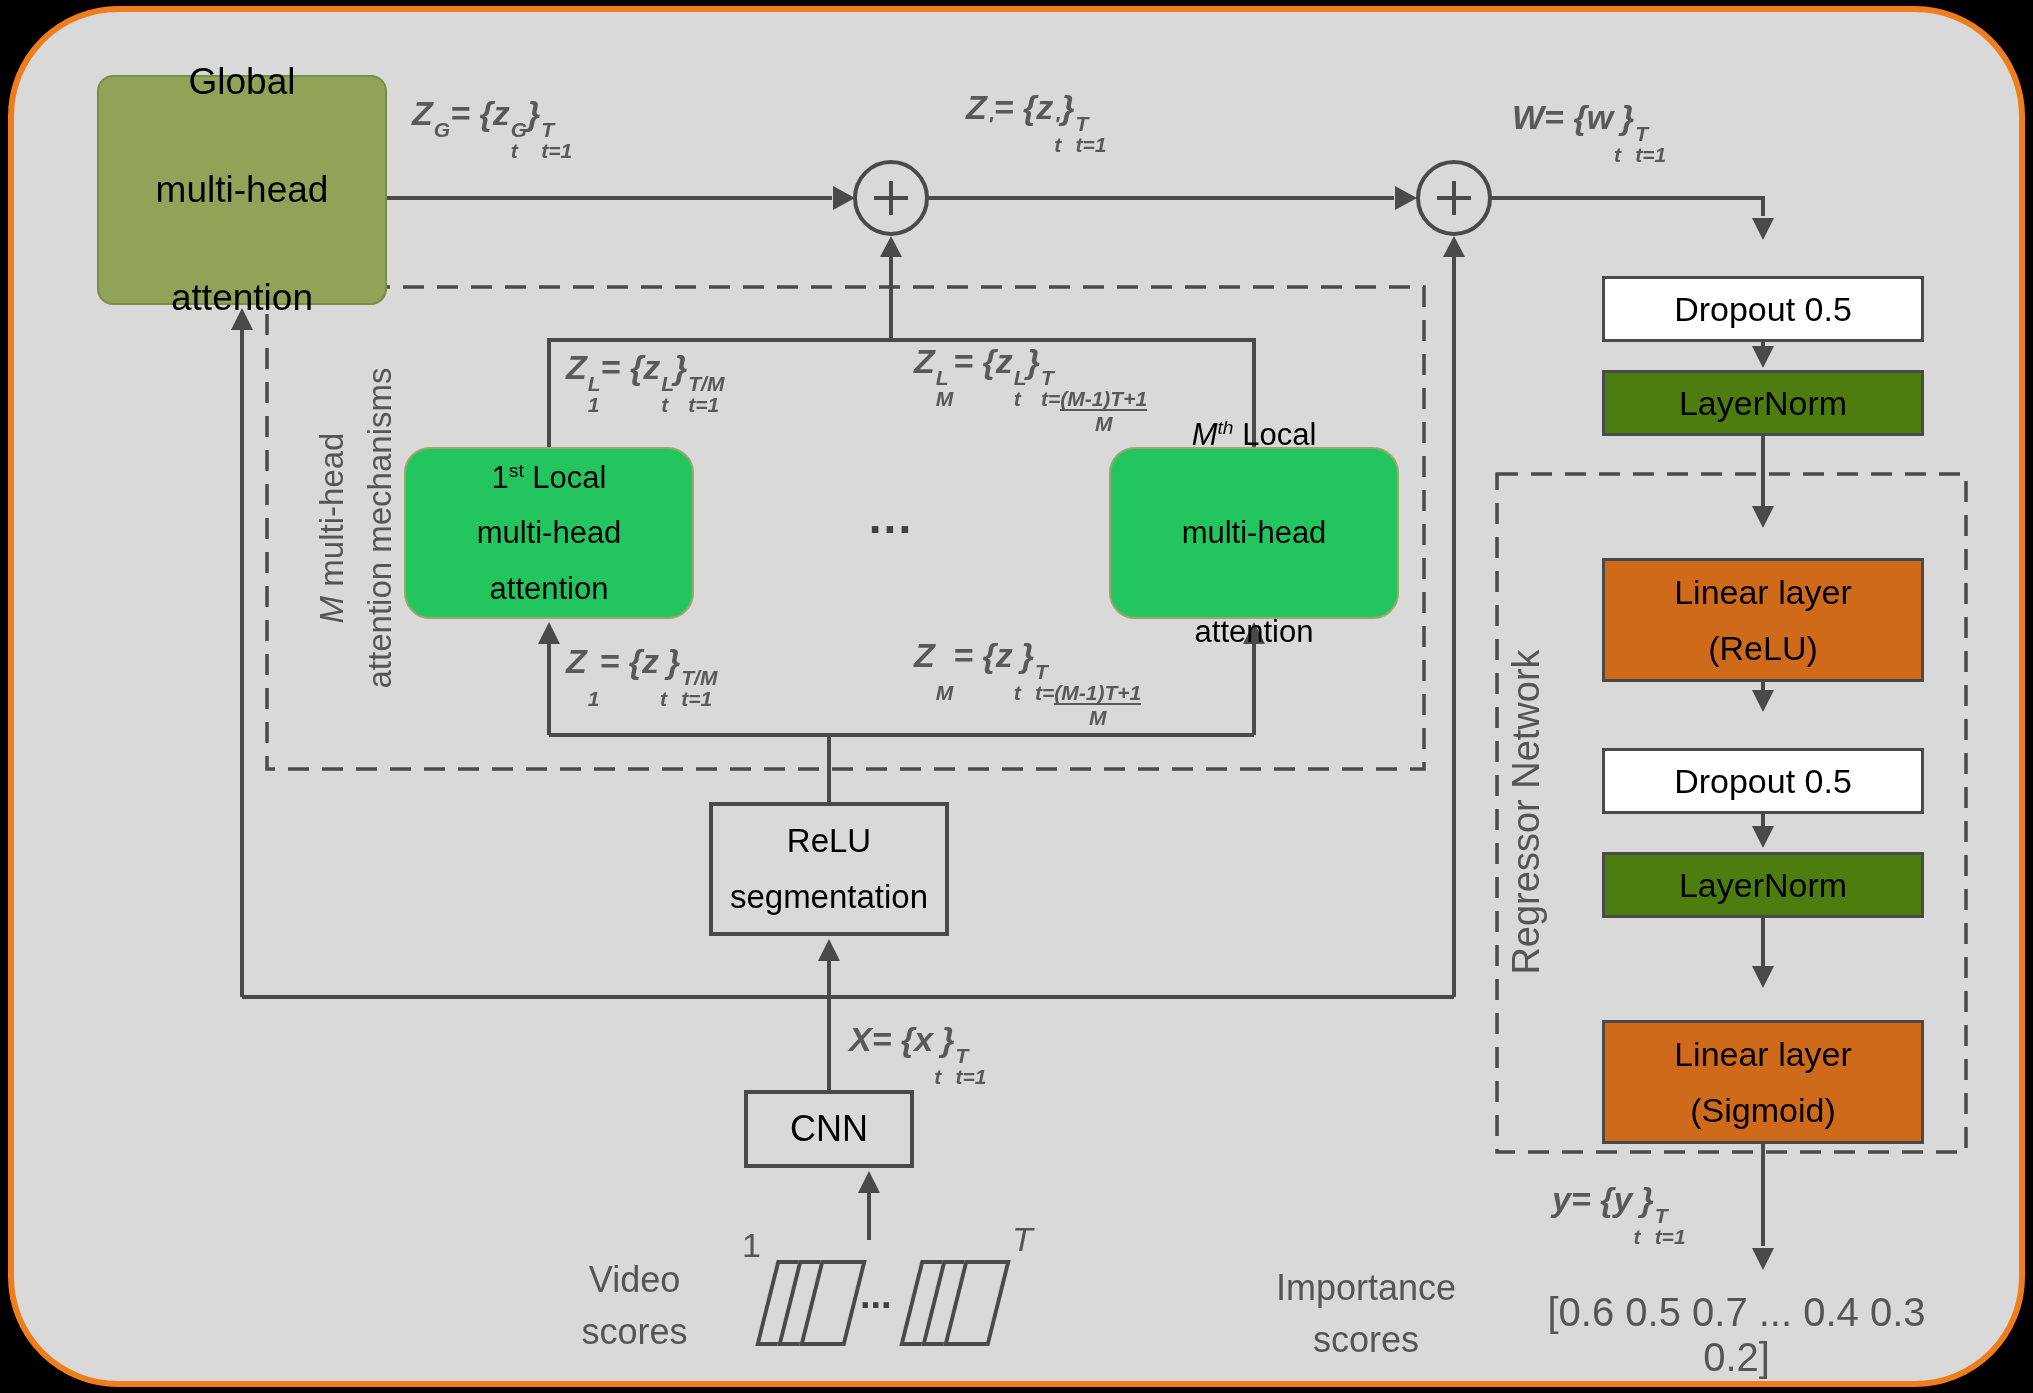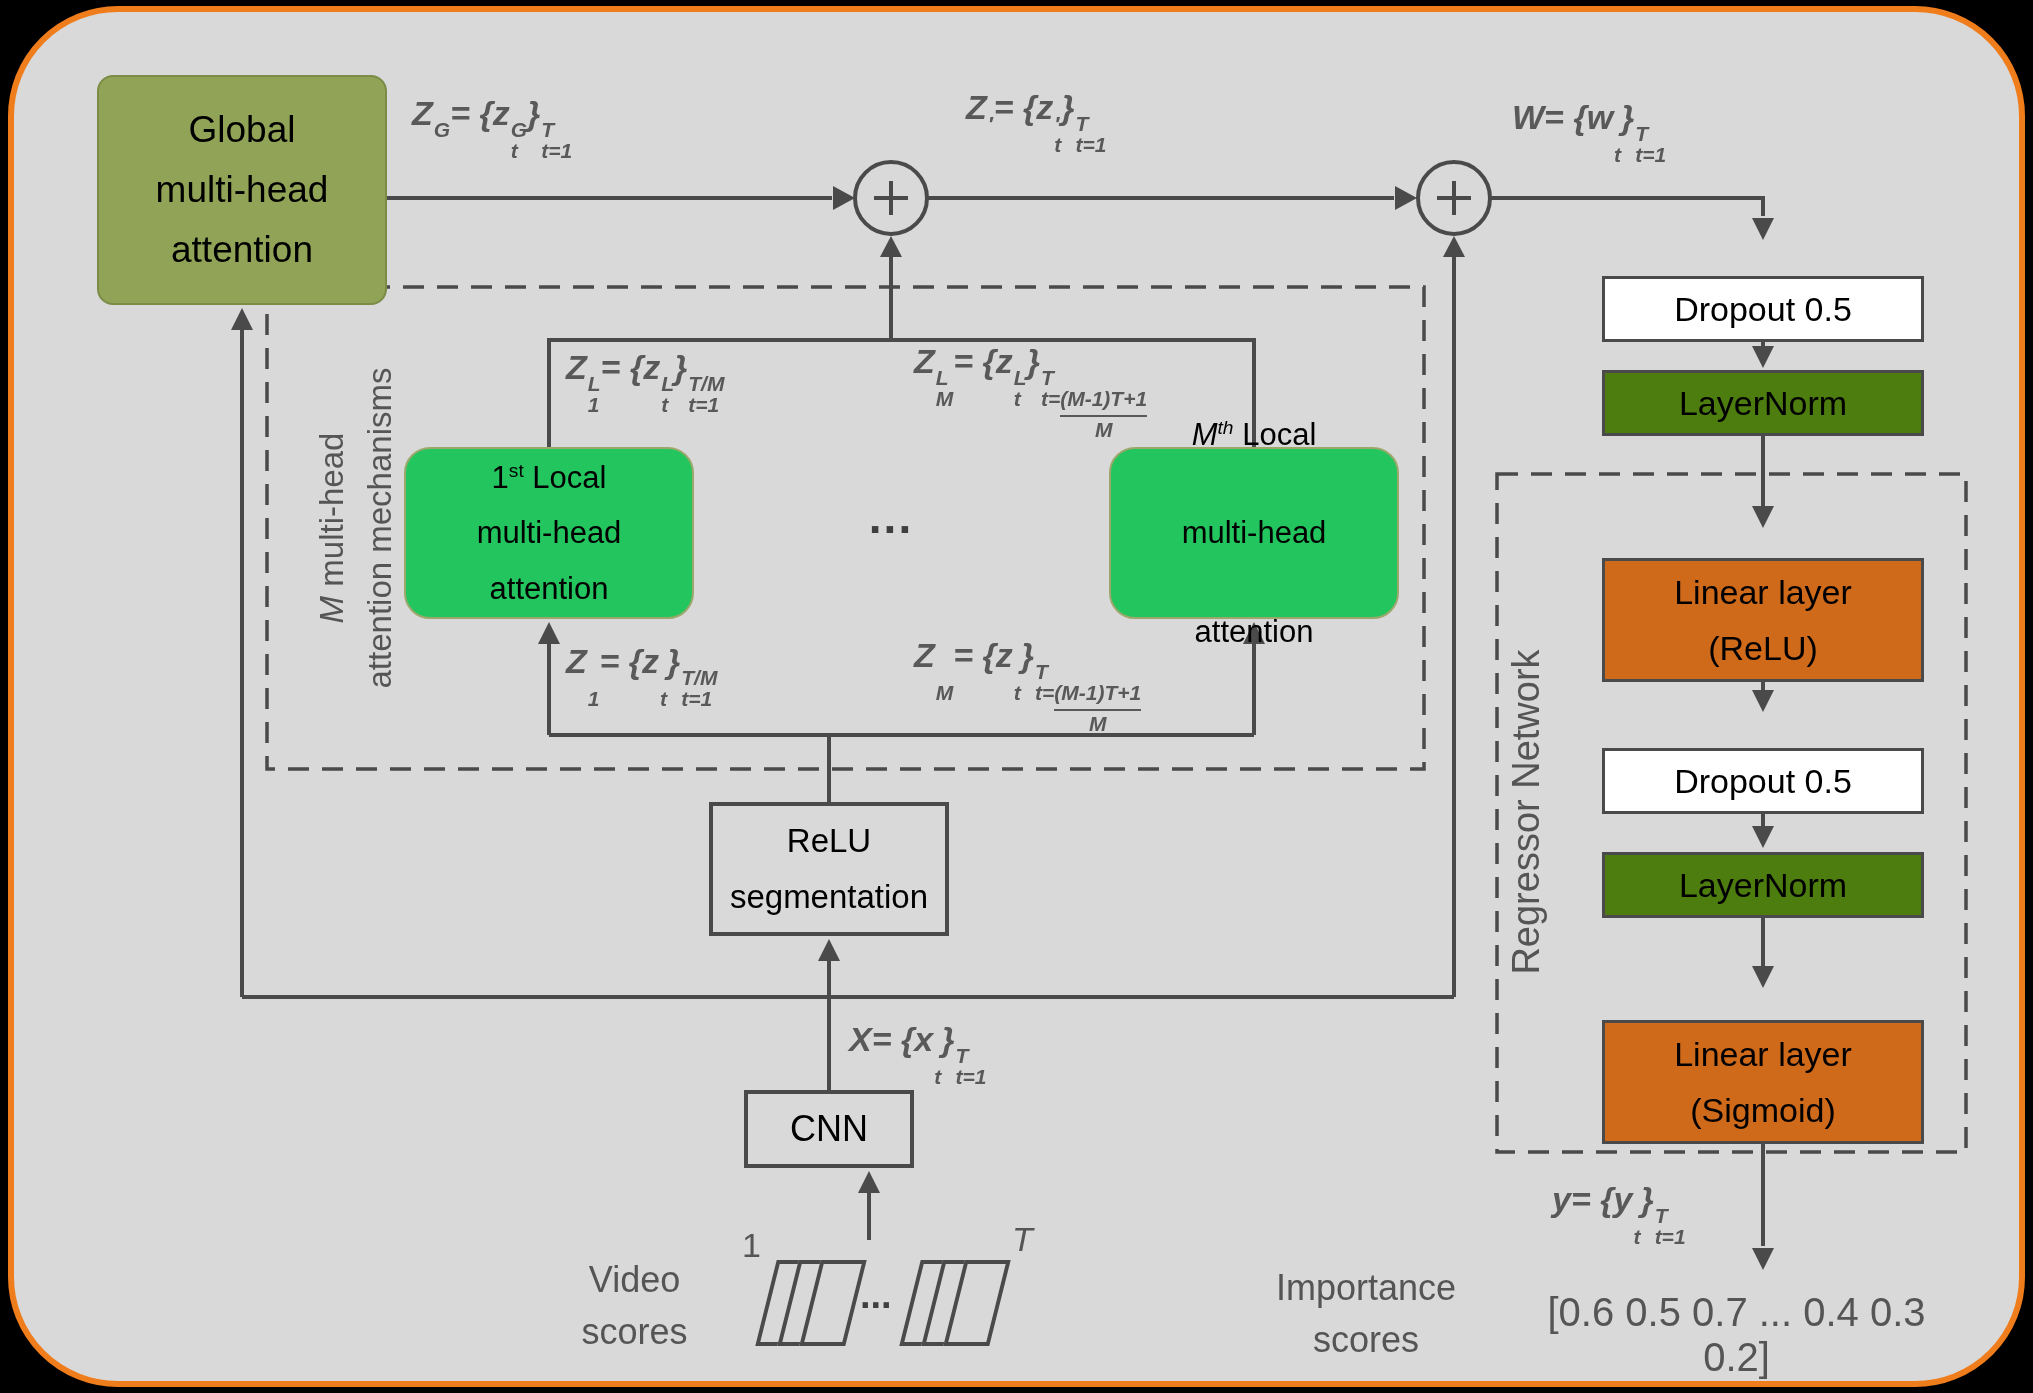--- a/index.html
+++ b/index.html
@@ -5,21 +5,21 @@
   html,body{margin:0;padding:0;background:#000;}
   .stage{position:relative;width:2033px;height:1393px;background:#000;overflow:hidden;
          font-family:"Liberation Sans",sans-serif;}
   .panel{position:absolute;left:8px;top:6px;width:2017px;height:1381px;background:#d9d9d9;
          border:6px solid #f07d1c;border-radius:110px;box-sizing:border-box;}
   .wires{position:absolute;left:0;top:0;}
 
   .box{position:absolute;display:flex;flex-direction:column;align-items:center;justify-content:center;
        text-align:center;color:#000;box-sizing:border-box;}
   .global{left:83px;top:63px;width:290px;height:230px;background:#90a356;border:2px solid #7b8c47;
-          border-radius:16px;font-size:37px;line-height:1.62;font-weight:500;}
+          border-radius:16px;font-size:37px;line-height:1.62;font-weight:500;gap:48px;}
   .local{width:290px;height:172px;background:#22c55e;border:2px solid #9aa96b;border-radius:26px;
          font-size:31px;line-height:1.78;}
   .local sup{font-size:0.62em;}
   .local-first{left:390px;top:435px;}
   .local-mth{left:1095px;top:435px;gap:43px;}
   .idx-m{font-style:italic;}
   .mid-dots{position:absolute;left:877px;top:505px;transform:translate(-50%,-50%);
             font-size:46px;font-weight:bold;color:#3f3f3f;letter-spacing:2px;}
   .dataseg{left:695px;top:790px;width:240px;height:134px;background:#d9d9d9;border:4px solid #4a4a4a;
            font-size:33px;line-height:1.7;}
@@ -59,21 +59,21 @@
          transform:skewX(-14deg);box-sizing:border-box;}
 
   .formula{position:absolute;font-weight:bold;font-style:italic;color:#595959;font-size:34px;
            white-space:nowrap;display:flex;align-items:baseline;}
   .fv{display:inline-block;}
   .fst{display:inline-flex;flex-direction:column;align-items:flex-start;font-size:21px;
        line-height:1.0;transform:translateY(12px);margin-left:1px;}
   .fst .fsp{min-height:21px;}
   .fst .fsb{display:inline-flex;align-items:flex-start;min-height:21px;}
   .ffr{display:inline-flex;flex-direction:column;align-items:center;}
-  .fnum{border-bottom:2px solid #595959;padding-bottom:6px;}
+  .fnum{border-bottom:2px solid #595959;padding-bottom:0;}
   .fden{padding-top:2px;}
   .f-zg{left:398px;top:82px;}
   .f-zprime{left:952px;top:76px;}
   .f-w{left:1498px;top:86px;}
   .f-z1l{left:552px;top:336px;}
   .f-zml{left:900px;top:330px;}
   .f-z1{left:552px;top:630px;}
   .f-zm{left:900px;top:624px;}
   .f-x{left:835px;top:1008px;}
   .f-y{left:1538px;top:1168px;}

